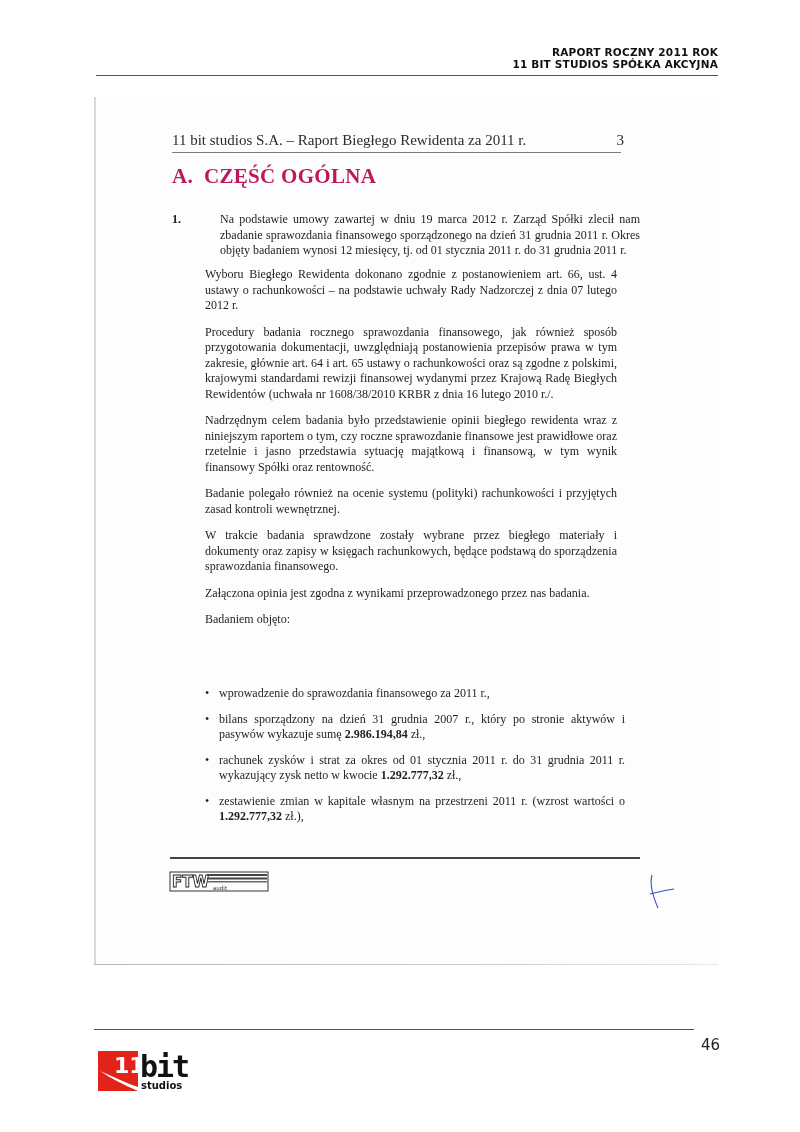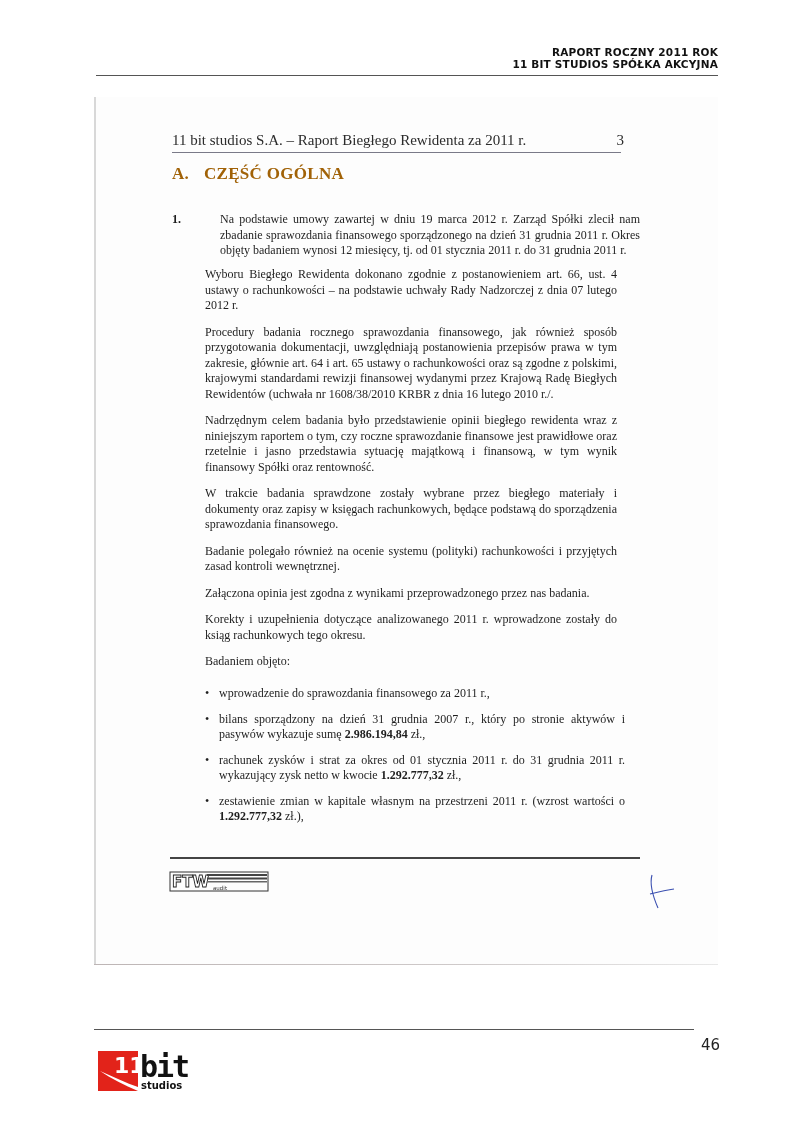--- a/index.html
+++ b/index.html
@@ -10,21 +10,21 @@
 
   .scan { position:absolute; left:94px; top:97px; width:624px; height:868px; background:#fdfdfd; }
   .scan-left-edge { position:absolute; left:0; top:0; width:2px; height:100%; background:#d8d8d8; }
   .scan-bottom-edge { position:absolute; left:0; bottom:0; width:100%; height:1px; background:linear-gradient(90deg,#bdb5b5,#cfcaca 60%,#e8e8e8); }
 
   .doc { position:absolute; left:0; top:0; width:100%; height:100%; }
   .doc-running-head { position:absolute; left:78px; top:35px; width:452px; font-size:15px; color:#2b2b2b; }
   .doc-running-head .pg { position:absolute; right:0; top:0; }
   .doc-head-rule { position:absolute; left:78px; top:55px; width:449px; height:1px; background:#7a7a88; }
 
-  .section-title { position:absolute; left:78px; top:67px; font-size:17px; font-weight:bold; color:#a16207; letter-spacing:0.3px; }
+  .section-title { position:absolute; left:78px; top:67px; font-size:21px; font-weight:bold; color:#be185d; letter-spacing:0.3px; }
   .section-title .letter { display:inline-block; width:32px; }
 
   .item-num { position:absolute; left:78px; top:115px; font-size:12px; font-weight:bold; }
   .item-first { position:absolute; left:110px; top:115px; width:420px; font-size:12px; line-height:15.5px; text-align:justify;margin-left:16px; }
 
   .paras { position:absolute; left:111px; top:170px; width:420px; font-size:12px; line-height:15.5px; text-align:justify; }
   .paras p { margin:0 8px 11px 0; }
 
   .bullets { position:absolute; left:111px; top:589px; width:420px; font-size:12px; line-height:15.5px; }
   .bullet { position:relative; padding-left:14px; margin-bottom:10px; text-align:justify; }
@@ -63,24 +63,23 @@
       <span class="letter">A.</span><span>CZĘŚĆ OGÓLNA</span>
     </div>
 
     <div class="item-num">1.</div>
     <div class="item-first">Na podstawie umowy zawartej w dniu 19 marca 2012 r. Zarząd Spółki zlecił nam zbadanie sprawozdania finansowego sporządzonego na dzień 31 grudnia 2011 r. Okres objęty badaniem wynosi 12 miesięcy, tj. od 01 stycznia 2011 r. do 31 grudnia 2011 r.</div>
 
     <div class="paras">
       <p>Wyboru Biegłego Rewidenta dokonano zgodnie z postanowieniem art. 66, ust. 4 ustawy o rachunkowości – na podstawie uchwały Rady Nadzorczej z dnia 07 lutego 2012 r.</p>
       <p>Procedury badania rocznego sprawozdania finansowego, jak również sposób przygotowania dokumentacji, uwzględniają postanowienia przepisów prawa w tym zakresie, głównie art. 64 i art. 65 ustawy o rachunkowości oraz są zgodne z polskimi, krajowymi standardami rewizji finansowej wydanymi przez Krajową Radę Biegłych Rewidentów (uchwała nr 1608/38/2010 KRBR z dnia 16 lutego 2010 r./.</p>
       <p>Nadrzędnym celem badania było przedstawienie opinii biegłego rewidenta wraz z niniejszym raportem o tym, czy roczne sprawozdanie finansowe jest prawidłowe oraz rzetelnie i jasno przedstawia sytuację majątkową i finansową, w tym wynik finansowy Spółki oraz rentowność.</p>
+      <p>Badanie polegało również na ocenie systemu (polityki) rachunkowości i przyjętych zasad kontroli wewnętrznej.</p>
       <p>W trakcie badania sprawdzone zostały wybrane przez biegłego materiały i dokumenty oraz zapisy w księgach rachunkowych, będące podstawą do sporządzenia sprawozdania finansowego.</p>
-      <p>Badanie polegało również na ocenie systemu (polityki) rachunkowości i przyjętych zasad kontroli wewnętrznej.</p>
       <p>Załączona opinia jest zgodna z wynikami przeprowadzonego przez nas badania.</p>
-      <p>Korekty i uzupełnienia dotyczące analizowanego 2011 r. wprowadzone zostały do ksiąg rachunkowych tego okresu.</p>
       <p>Badaniem objęto:</p>
     </div>
 
     <div class="bullets">
       <div class="bullet">
         <span class="dot">•</span>
         <span>wprowadzenie do sprawozdania finansowego za 2011 r.,</span><b></b><span></span>
       </div>
       <div class="bullet">
         <span class="dot">•</span>

